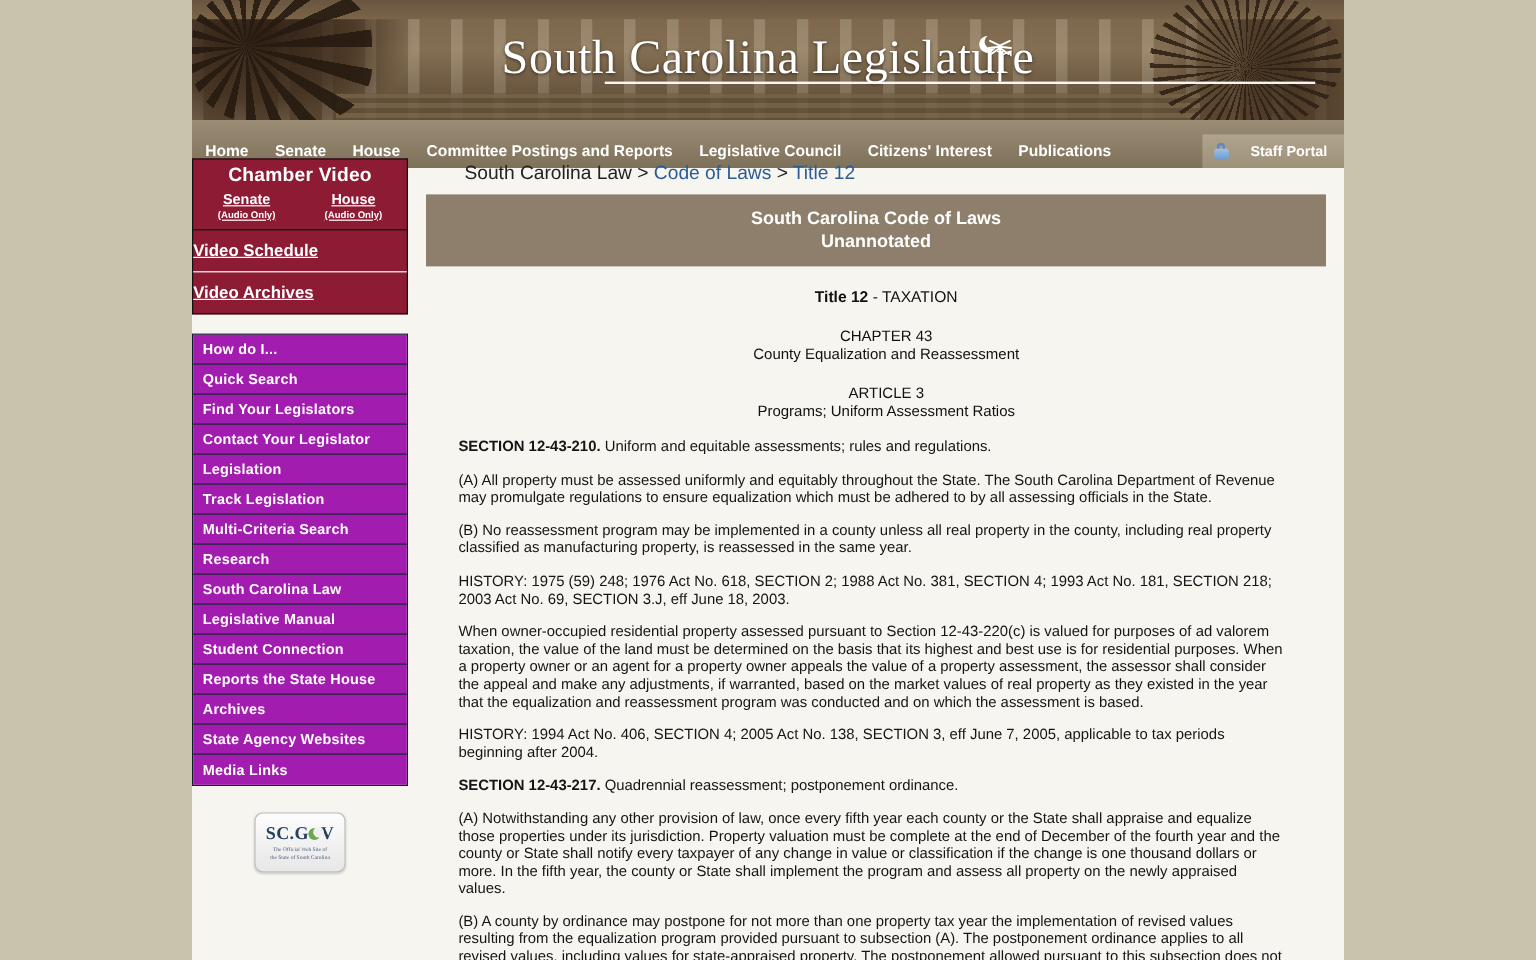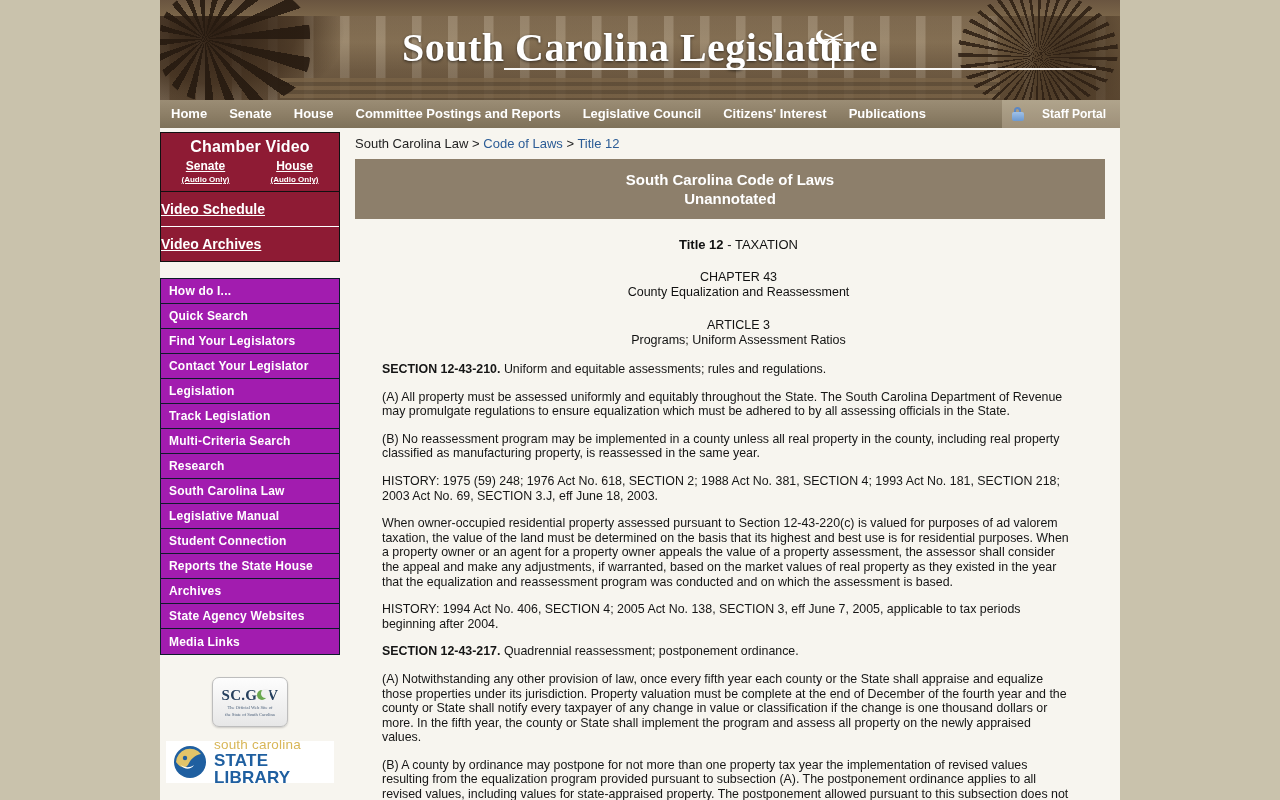--- a/index.html
+++ b/index.html
@@ -53,38 +53,37 @@
     position:absolute; left:0px; top:-14px; width:150px; height:118px;
     background:
       repeating-conic-gradient(from 10deg at 30% 45%,
         rgba(38,26,16,.9) 0deg 8deg, rgba(120,100,74,0) 8deg 18deg);
     border-radius:40%;
   }
   .banner .title-wrap {
     position: absolute; left: 0; right: 0; top: 24px;
     display: flex; align-items: flex-start; justify-content: center;
     gap: 2px;
-    font-weight: bold;
   }
   .banner .btitle {
     font-family: "Liberation Serif", serif;
     font-size: 40px; color: #fff; letter-spacing: .5px;
     text-shadow: 0 1px 3px rgba(0,0,0,.6);
     white-space: nowrap;
   }
   .banner .underline {
     position:absolute; left:344px; width:592px; top:68px; height:2px;
     background:#fff; opacity:.95;
   }
   .palm-badge { position:absolute; left:655px; top:24px; width:36px; height:46px; }
 
   
   .nav {
     position: relative;
-    height: 28px; width: 960px;
+    height: 40px; width: 960px;
     background: linear-gradient(180deg,#9b8d75 0%,#8c7e66 55%,#7e7159 100%);
     display: flex; align-items: flex-end;
   }
   .nav a {
     color: #fff; font-size: 13px; font-weight: bold;
     text-decoration: none; padding: 0 11px; line-height: 28px;
     white-space: nowrap;
   }
   .nav .spacer { flex: 1; }
   .staff {
@@ -188,21 +187,21 @@
     font-size: 13.5px; color:#d8b657; letter-spacing:.2px;
     font-family:"Liberation Sans", sans-serif;
   }
   .sl-text .t2 {
     font-size: 17px; color:#1f5fa0; font-weight: bold; letter-spacing:.2px;
     margin-top:1px;
   }
 
   
   .main { position: absolute; left: 355px; top: 132px; width: 765px; }
-  .crumb { font-size: 13px; color:#232323; padding: 4px 0 8px; }
+  .crumb { font-size: 16px; color:#232323; padding: 4px 0 8px; margin-left: 32px; }
   .crumb a { color:#2b5c96; text-decoration:none; }
   .banner2 {
     width: 750px; height: 60px; background: #8d7f6b;
     display:flex; flex-direction:column; align-items:center; justify-content:center;
     color:#fff; font-weight:bold; font-size:15px; line-height:19px;text-align:center;
   }
   .doc { width: 740px; margin-top: 18px; padding-left: 27px; }
   .ctr { text-align:center; font-size: 12.5px; color:#111; line-height:15px; }
   .ctr.t-title { font-size:13px; }
   .ctr.t-title b { font-weight:bold; }
@@ -332,32 +331,20 @@
       <div class="scgov">
         <div class="line1">
           <span>SC.G</span>
           <span class="crescent"></span>
           <span>V</span>
         </div>
         <div class="line2">The Official Web Site of</div>
         <div class="line2">the State of South Carolina</div>
       </div>
 
-      <div class="statelib">
-        <svg class="sl-mark" viewBox="0 0 36 34">
-          <circle cx="18" cy="17" r="16" fill="#1f5fa0"></circle>
-          <path d="M4 17 a14 14 0 0 1 25 -8 c-6 1 -10 5 -12 9 c-2 5 -7 7 -13 -1 z" fill="#e2c469"></path>
-          <path d="M9 20 c4 3 9 3 13 0 c-3 5 -10 5 -13 0 z" fill="#fff"></path>
-          <circle cx="13" cy="13" r="2.2" fill="#1f5fa0"></circle>
-        </svg>
-        <div class="sl-text">
-          <div class="t1">south carolina</div>
-          <div class="t2">STATE LIBRARY</div>
-        </div>
-      </div>
     </div>
   </div>
 
   <div class="main">
 
     <div class="crumb">
       <span>South Carolina Law</span>
       <span> &gt; </span>
       <a href="#">Code of Laws</a>
       <span> &gt; </span>

